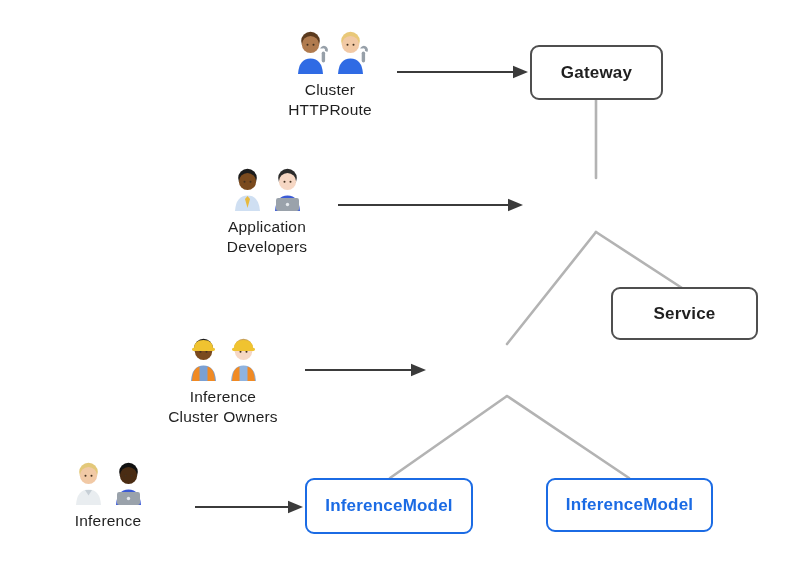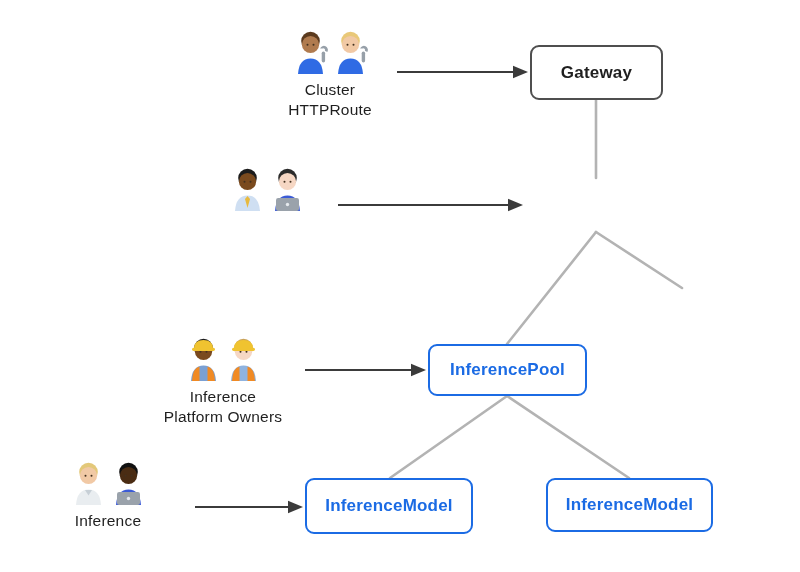--- a/index.html
+++ b/index.html
@@ -50,24 +50,24 @@
       <polygon points="426,370 411,363.8 411,376.2"></polygon>
       <polygon points="303,507 288,500.8 288,513.2"></polygon>
     </g>
   </svg>
 
   <div class="node dark" style="left:530px;top:45px;width:133px;height:55px;">
     <span>Gateway</span>
   </div>
 
 
+  <div class="node dark" style="left:611px;top:287px;width:147px;height:53px;">
+    <span>Service</span>
+  </div>
 
-  <div class="node blue" style="left:428px;top:344px;width:159px;height:52px;">
-    <span>InferencePool</span>
-  </div>
 
   <div class="node blue" style="left:305px;top:478px;width:168px;height:56px;">
     <span>InferenceModel</span>
   </div>
 
   <div class="node blue" style="left:546px;top:478px;width:167px;height:54px;">
     <span>InferenceModel</span>
   </div>
 
   <div class="persona" style="left:240px;top:28px;width:180px;">
@@ -114,20 +114,24 @@
         <svg viewBox="0 0 36 46" width="37" height="46" xmlns="http://www.w3.org/2000/svg">
           <circle cx="18" cy="13" r="9.3" fill="#2b2b2b"></circle>
           <circle cx="18" cy="16.5" r="8.6" fill="#f6d7c4"></circle>
           <circle cx="15" cy="16.8" r="1" fill="#42301f"></circle>
           <circle cx="21" cy="16.8" r="1" fill="#42301f"></circle>
           <path d="M5.5 46 Q6.5 30.5 18 30.5 Q29.5 30.5 30.5 46 Z" fill="#3b5bd6"></path>
           <rect x="6.5" y="33" width="23" height="13" rx="2.2" fill="#9aa2ab"></rect>
           <circle cx="18" cy="39.5" r="1.7" fill="#e6eaee"></circle>
         </svg>
       </div>
+    <div class="plabel">
+      <span>Application</span>
+      <span>Developers</span>
+    </div>
   </div>
 
   <div class="persona" style="left:133px;top:335px;width:180px;">
     <div class="icons">
         <svg viewBox="0 0 36 46" width="37" height="46" xmlns="http://www.w3.org/2000/svg">
           <circle cx="18" cy="13" r="9.3" fill="#1c1c1c"></circle>
           <circle cx="18" cy="16.5" r="8.6" fill="#7a4a1e"></circle>
           <circle cx="15" cy="16.8" r="1" fill="#42301f"></circle>
           <circle cx="21" cy="16.8" r="1" fill="#42301f"></circle>
           <path d="M5.5 46 Q6.5 30.5 18 30.5 Q29.5 30.5 30.5 46 Z" fill="#7aa0d4"></path>
@@ -143,21 +147,21 @@
           <circle cx="21" cy="16.8" r="1" fill="#42301f"></circle>
           <path d="M5.5 46 Q6.5 30.5 18 30.5 Q29.5 30.5 30.5 46 Z" fill="#8fb3e0"></path>
           <path d="M6.5 46 Q7 33 14 31.5 L14 46 Z" fill="#f08a24"></path>
           <path d="M29.5 46 Q29 33 22 31.5 L22 46 Z" fill="#f08a24"></path>
           <path d="M8.5 13.5 Q8.5 5 18 5 Q27.5 5 27.5 13.5 Z" fill="#f0c330"></path>
           <rect x="6.5" y="12.7" width="23" height="3.2" rx="1.6" fill="#f0c330"></rect>
         </svg>
       </div>
     <div class="plabel">
       <span>Inference</span>
-      <span>Platform Owners</span>
+      <span>Cluster Owners</span>
     </div>
   </div>
 
   <div class="persona" style="left:18px;top:459px;width:180px;">
     <div class="icons">
         <svg viewBox="0 0 36 46" width="37" height="46" xmlns="http://www.w3.org/2000/svg">
           <circle cx="18" cy="13" r="9.3" fill="#e3c879"></circle>
           <circle cx="18" cy="16.5" r="8.6" fill="#f1c9a5"></circle>
           <circle cx="15" cy="16.8" r="1" fill="#42301f"></circle>
           <circle cx="21" cy="16.8" r="1" fill="#42301f"></circle>

